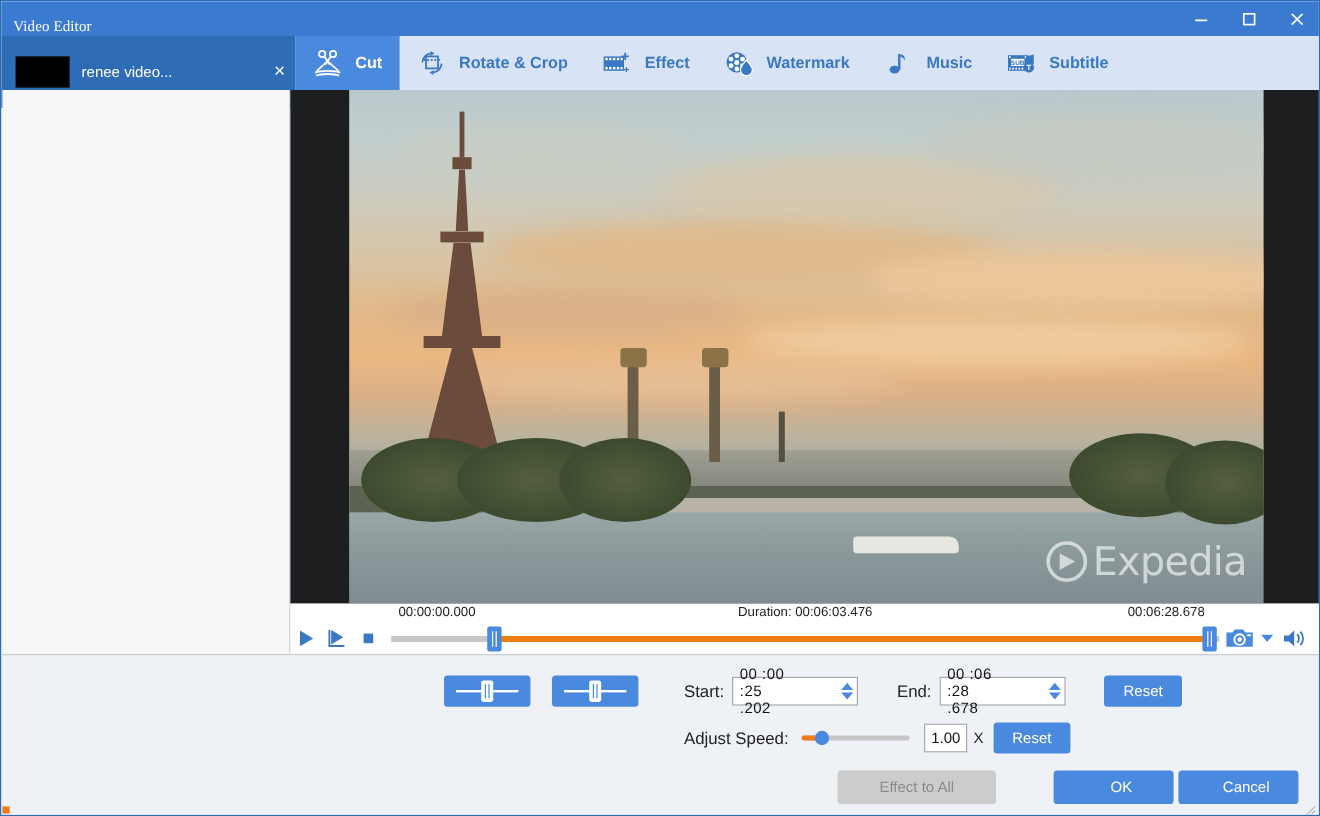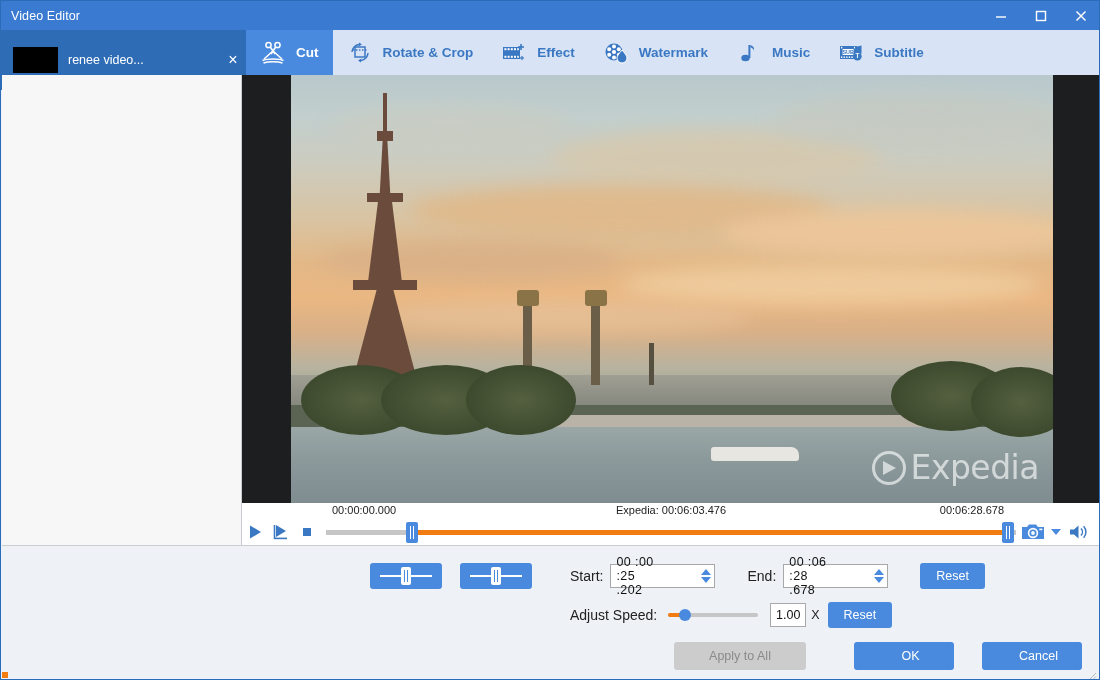--- a/index.html
+++ b/index.html
@@ -15,21 +15,21 @@
     background: #eef1f6;
     border: 1px solid #2b6cb8;
     overflow: hidden;
   }
 
   
   .titlebar {
     position: absolute; left: 0; top: 0;
     width: 1100px; height: 29px;
     background: #3a7ad0;
-    display: flex; align-items: center;
+    display: flex; align-items: flex-end; font-family: Liberation Serif, serif;
   }
   .titlebar-title {
     color: #ffffff; font-size: 12.5px;
     margin-left: 10px; letter-spacing: .1px;
   }
   .titlebar-spacer { flex: 1; }
   .win-btn {
     width: 40px; height: 29px;
     display: flex; align-items: center; justify-content: center;
     color: #ffffff;
@@ -349,21 +349,21 @@
     margin-right: 48px;
   }
   .btn-ok, .btn-cancel {
     width: 100px; height: 28px;
     background: #4a8ade; color: #ffffff;
     border: none; border-radius: 3px;
     font-size: 12.5px; font-family: "Liberation Sans", sans-serif;
     cursor: pointer;
     padding-left: 13px;
   }
-  .btn-cancel { margin-left: 28px; }
+  .btn-cancel { margin-left: 4px; }
 
   .corner-orange {
     position: absolute; left: 1px; bottom: 1px;
     width: 6px; height: 6px; background: #f07c12;
   }
   .resize-grip {
     position: absolute; right: 2px; bottom: 2px;
     width: 10px; height: 10px;
     opacity: .45;
   }
@@ -569,21 +569,21 @@
       <div class="watermark">
         <span class="wm-circle"></span>
         <span>Expedia</span>
       </div>
     </div>
   </div>
 
   <div class="timeline-bar">
     <div class="tl-labels">
       <span class="tl-label tl-start">00:00:00.000</span>
-      <span class="tl-label tl-duration">Expedia: 00:06:03.476</span>
+      <span class="tl-label tl-duration">Duration: 00:06:03.476</span>
       <span class="tl-label tl-end">00:06:28.678</span>
     </div>
 
     <div class="tl-controls">
       <span class="tl-btn">
         <svg width="18" height="18" viewBox="0 0 18 18">
             <polygon points="4,2.5 15,9 4,15.5" fill="#3b78c3"></polygon>
           </svg>
       </span>
       <span class="tl-btn">
@@ -673,21 +673,21 @@
         <span class="speed-track"></span>
         <span class="speed-fill"></span>
         <span class="speed-thumb"></span>
       </span>
       <span class="speed-box">1.00</span>
       <span class="speed-x">X</span>
       <button class="btn-blue">Reset</button>
     </div>
 
     <div class="row-actions">
-      <button class="btn-apply">Apply to All</button>
+      <button class="btn-apply">Effect to All</button>
       <button class="btn-ok">OK</button>
       <button class="btn-cancel">Cancel</button>
     </div>
   </div>
 
   <span class="corner-orange"></span>
   <span class="resize-grip">
     <svg width="10" height="10" viewBox="0 0 10 10">
       <g stroke="#777" stroke-width="1">
         <line x1="9" y1="2" x2="2" y2="9"></line>

